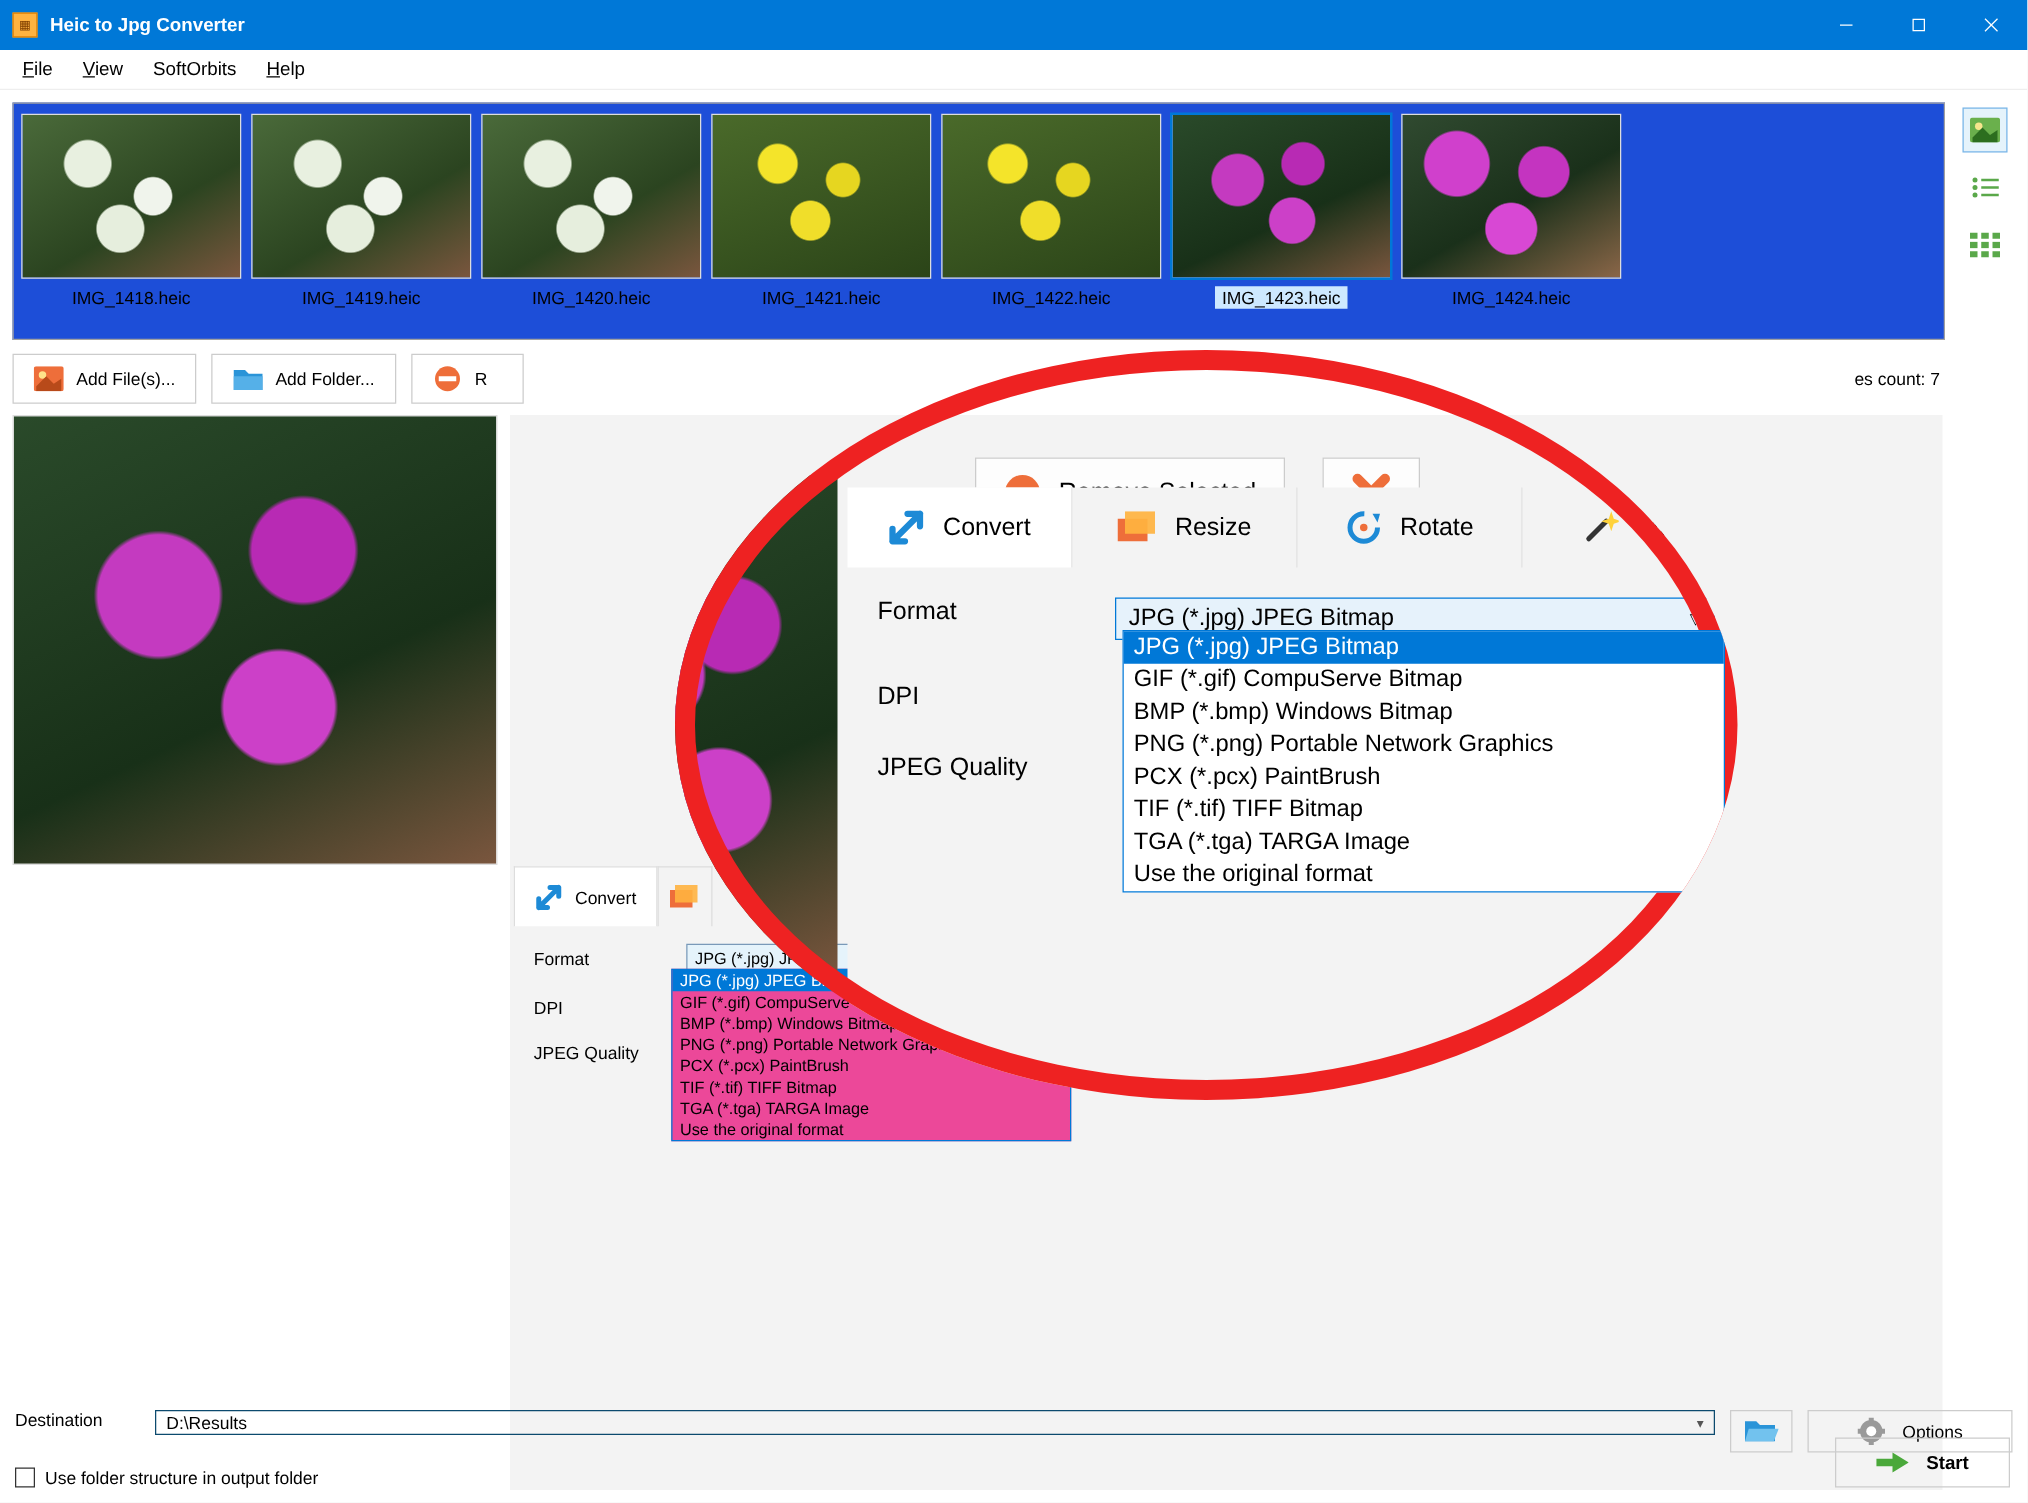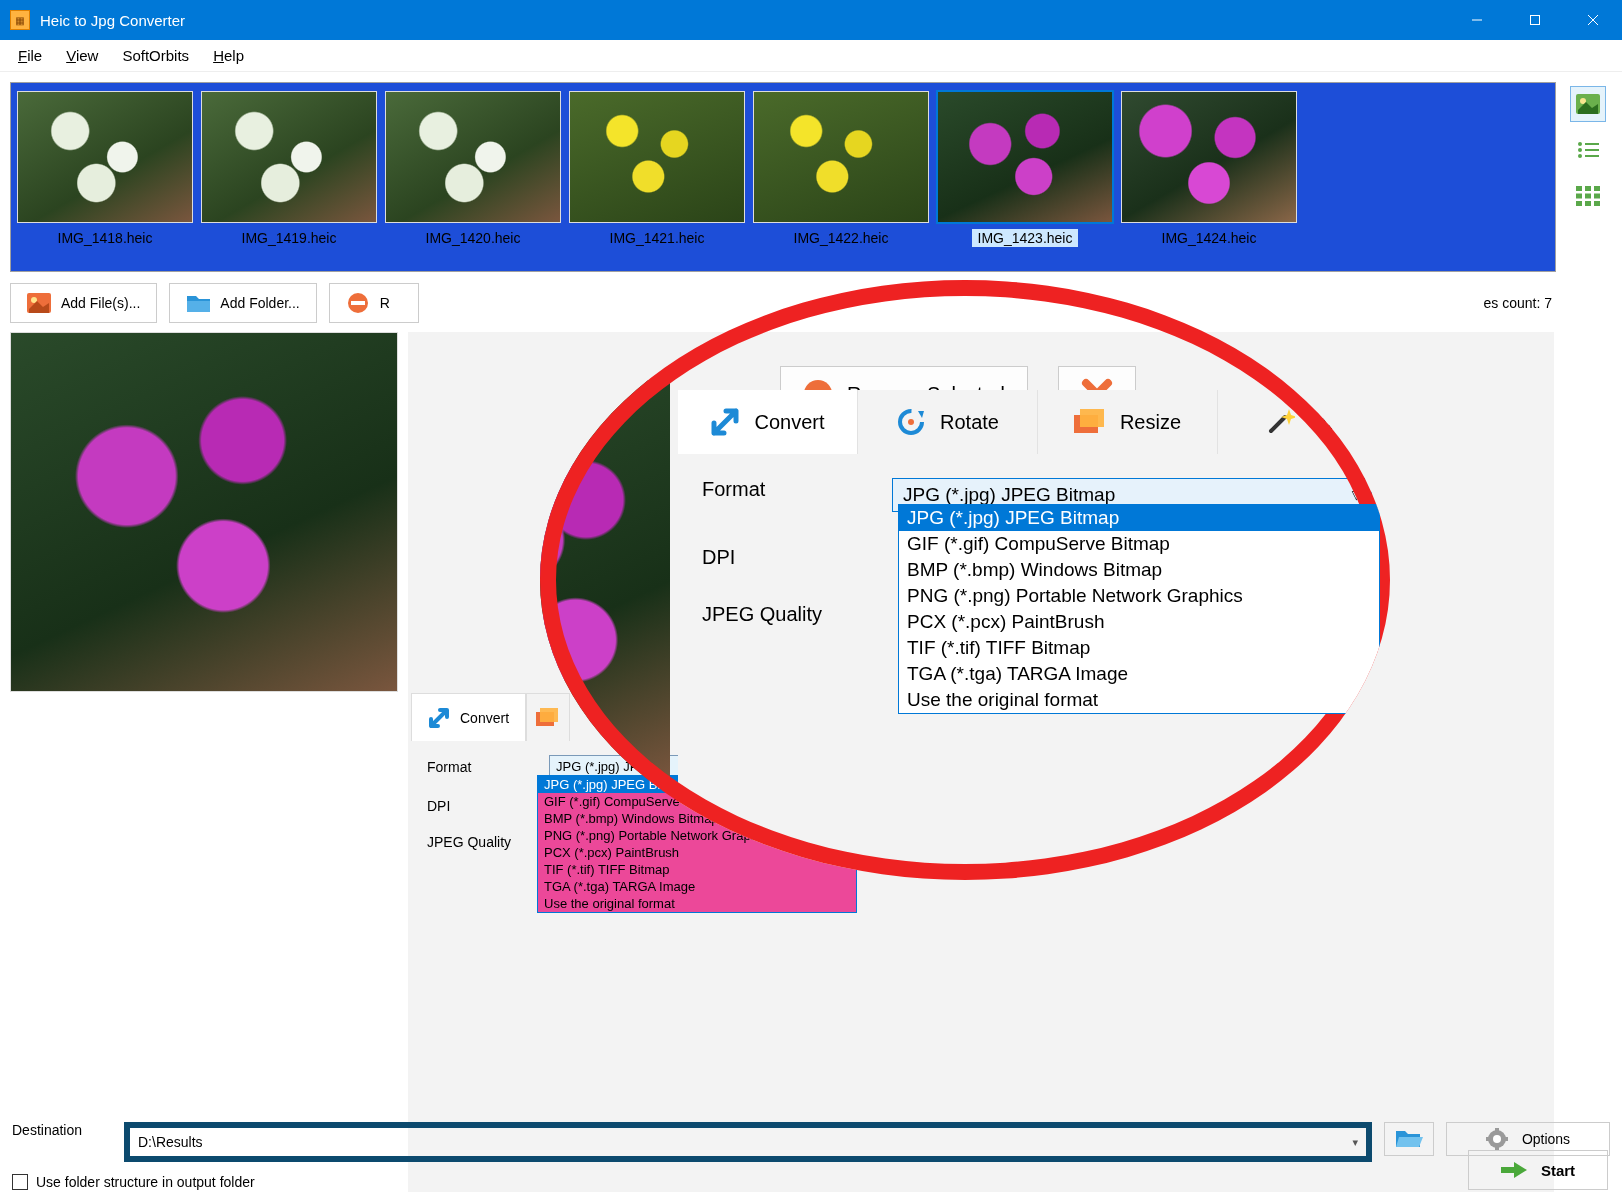--- a/index.html
+++ b/index.html
@@ -1,21 +1,21 @@
 <!DOCTYPE html>
 <html><head>
 <meta charset="utf-8">
 <style>
 * { box-sizing: border-box; margin: 0; padding: 0; font-family: "Segoe UI", sans-serif; }
 body { background: #fff; width: 1622px; height: 1202px; overflow: hidden; position: relative; }
 
 
 .titlebar { background: #0078d7; height: 40px; display: flex; align-items: center; color: #fff; font-size: 15px; }
 .titlebar .app-icon { width: 20px; height: 20px; margin: 0 10px; background: #ffb340; border: 1px solid #e08000; display: flex; align-items: center; justify-content: center; font-size: 10px; color: #804000; }
-.titlebar .title { flex: 1; }
+.titlebar .title { flex: 1; font-weight: bold; }
 .titlebar .winbtn { width: 58px; height: 40px; display: flex; align-items: center; justify-content: center; font-family: none; }
 
 
 .menubar { height: 32px; background: #fff; border-bottom: 1px solid #eee; display: flex; align-items: center; padding: 0 6px; font-size: 15px; }
 .menubar .item { padding: 4px 12px; }
 .menubar .item .u { text-decoration: underline; }
 
 
 .main { display: flex; flex-direction: column; height: calc(100% - 72px); padding: 10px; }
 
@@ -51,21 +51,21 @@
 .small-body { padding: 14px 16px; font-size: 14px; display: grid; grid-template-columns: 110px 1fr; gap: 20px 12px; align-items: center; }
 .small-select { border: 1px solid #7a99b8; background: #e5f3fb; padding: 3px 6px; font-size: 13px; position: relative; }
 .small-dropdown { border: 1px solid #0078d7; background: #ec4899; font-size: 13px; }
 .small-dropdown .opt { padding: 1px 6px; }
 .small-dropdown .opt.sel { background: #0078d7; color: #fff; }
 
 
 .bottom { position: absolute; left: 12px; right: 12px; bottom: 12px; }
 .destrow { display: flex; gap: 12px; }
 .destlabel { font-size: 14px; width: 100px; }
-.destinput { flex: 1; border: 6px solid #0c4a6e; height: 40px; padding: 0 8px; font-size: 14px; display: flex; align-items: center; justify-content: space-between; }
+.destinput { flex: 1; border: 1px solid #0c4a6e; height: 20px; padding: 0 8px; font-size: 14px; display: flex; align-items: center; justify-content: space-between; }
 .destinput .chev { font-size: 11px; color: #555; }
 .destbtn { border: 1px solid #ccc; width: 50px; height: 34px; display: flex; align-items: center; justify-content: center; }
 .optbtn { border: 1px solid #ccc; height: 34px; width: 164px; display: flex; align-items: center; gap: 14px; padding: 0 14px; font-size: 14px; justify-content: center; }
 .chkrow { display: flex; gap: 8px; margin-top: 12px; font-size: 14px; }
 .chkbox { width: 16px; height: 16px; border: 1px solid #333; }
 .startbtn { border: 1px solid #ccc; height: 40px; width: 140px; display: flex; align-items: center; gap: 14px; padding: 0 14px; font-size: 15px; font-weight: 600; justify-content: center; position: absolute; right: 2px; bottom: 0; }
 
 
 .zoom { position: absolute; left: 540px; top: 280px; width: 850px; height: 600px; z-index: 5; }
 .red-ellipse { position: absolute; left: 0; top: 0; width: 100%; height: 100%; border: 16px solid #ee2222; border-radius: 50%; pointer-events: none; z-index: 20; }
@@ -331,33 +331,33 @@
 
     <div class="z-panel">
       <div class="z-tabs">
         <div class="z-tab active">
           <svg width="30" height="30">
               <path d="M4 26 L26 4 M4 26 L4 16 M4 26 L14 26 M26 4 L16 4 M26 4 L26 14" stroke="#1d8ad6" stroke-width="5" fill="none" stroke-linecap="round"></path>
             </svg>
           <span>Convert</span>
         </div>
         <div class="z-tab">
+          <svg width="32" height="26">
+              <rect x="0" y="6" width="24" height="18" fill="#ee6e3a"></rect>
+              <rect x="6" y="0" width="24" height="18" fill="#ffb340" opacity="0.92"></rect>
+            </svg>
+          <span>Resize</span>
+        </div>
+        <div class="z-tab">
           <svg width="30" height="30">
               <circle cx="15" cy="15" r="11" fill="none" stroke="#1d8ad6" stroke-width="4" stroke-dasharray="52 20"></circle>
               <path d="M22 4 L28 4 L26 11 Z" fill="#1d8ad6"></path>
               <circle cx="15" cy="15" r="3" fill="#ee6e3a"></circle>
             </svg>
           <span>Rotate</span>
-        </div>
-        <div class="z-tab">
-          <svg width="32" height="26">
-              <rect x="0" y="6" width="24" height="18" fill="#ee6e3a"></rect>
-              <rect x="6" y="0" width="24" height="18" fill="#ffb340" opacity="0.92"></rect>
-            </svg>
-          <span>Resize</span>
         </div>
         <div class="z-tab" style="border-right:none">
           <svg width="30" height="30">
               <path d="M6 24 L20 10" stroke="#333" stroke-width="4" stroke-linecap="round"></path>
               <path d="M24 2 L26 8 L32 10 L26 12 L24 18 L22 12 L16 10 L22 8 Z" fill="#ffd23a"></path>
             </svg>
           <span>Start</span>
         </div>
       </div>
       <div class="z-body">

